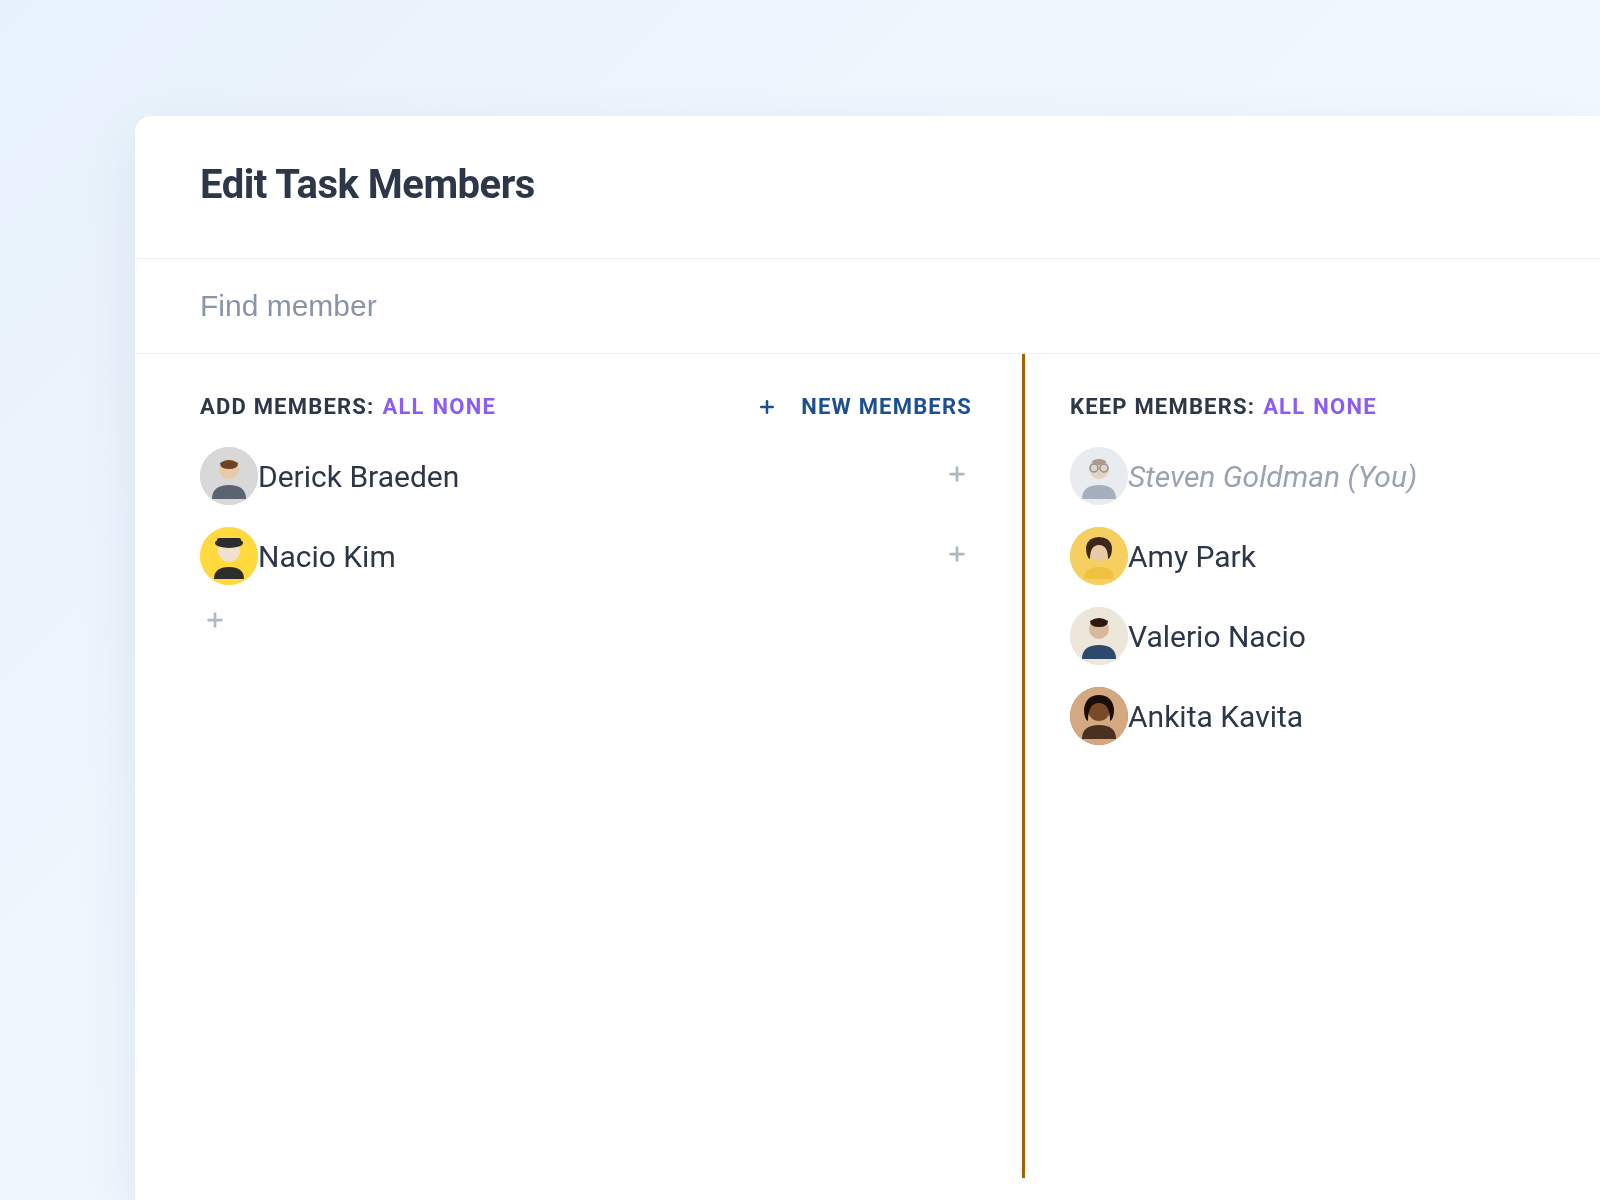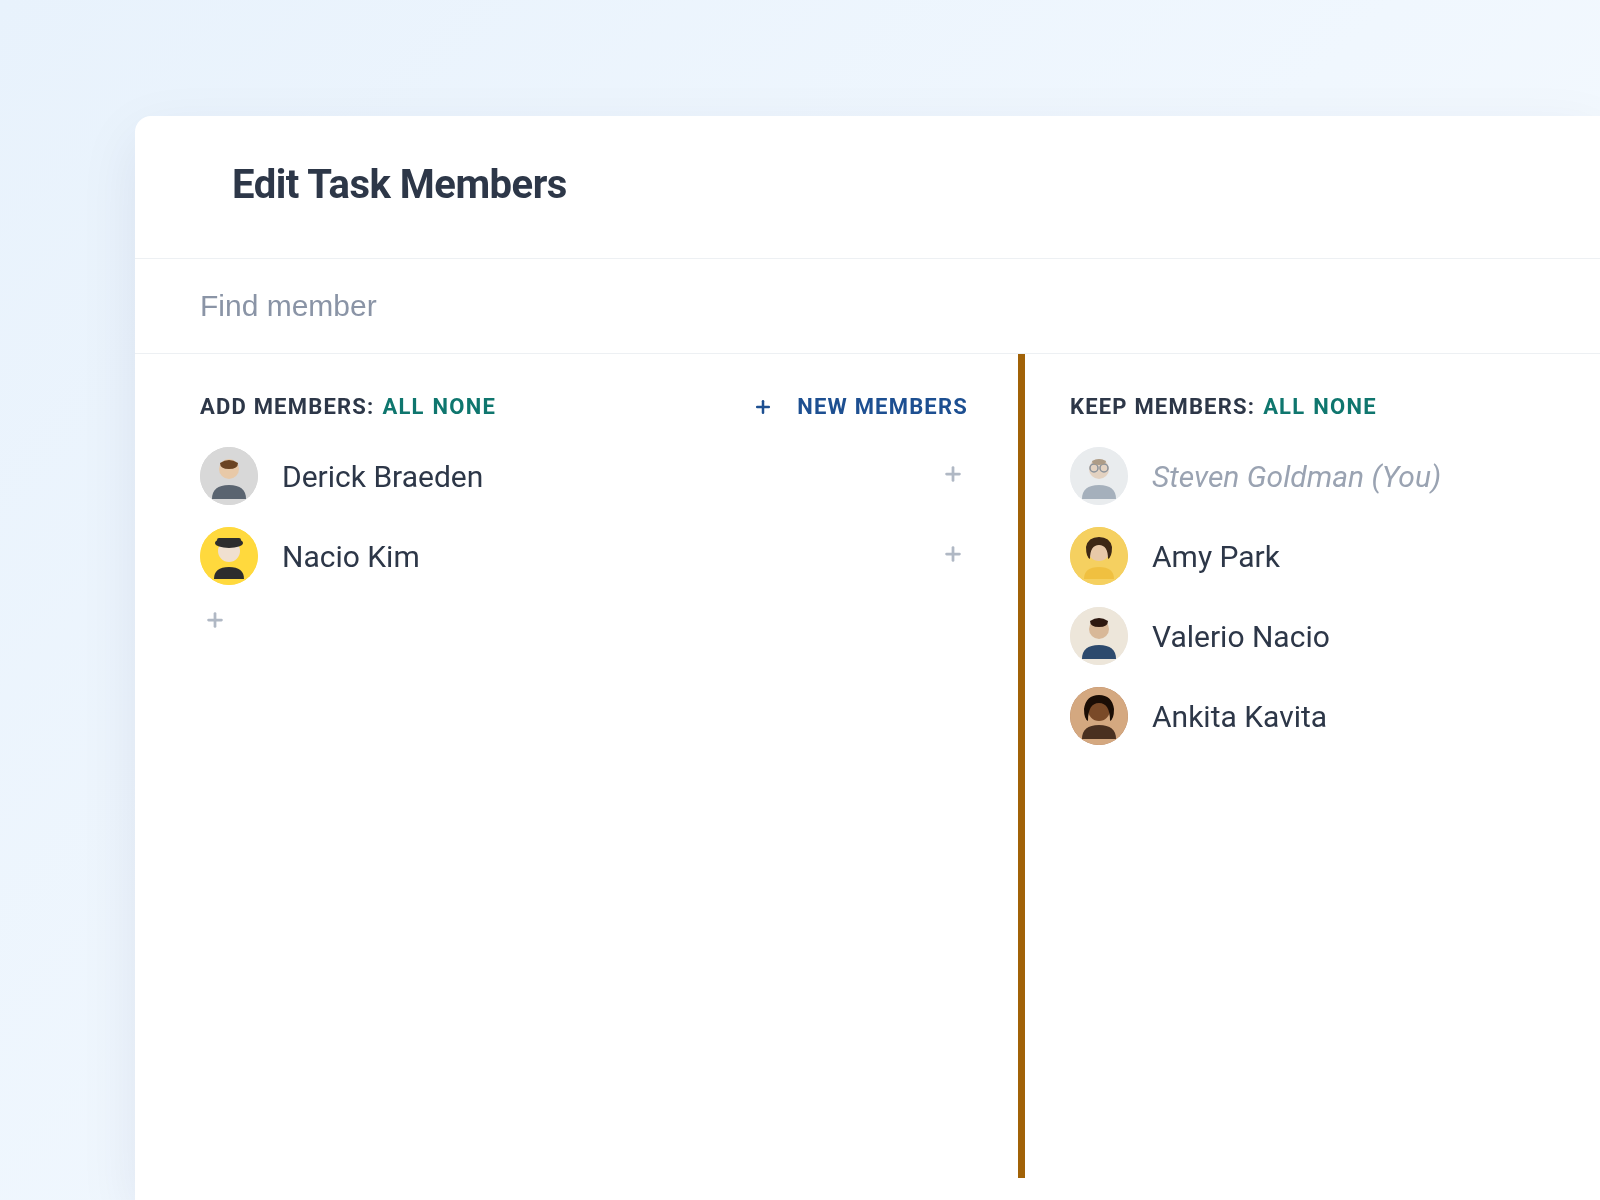--- a/index.html
+++ b/index.html
@@ -21,21 +21,20 @@
       top: 116px;
       right: 0;
       bottom: 0;
       background: #ffffff;
       border-radius: 16px 0 0 0;
       box-shadow: 0 20px 60px rgba(0, 30, 80, 0.08);
       overflow: hidden;
     }
     .modal-header {
       padding: 45px 65px 50px 65px;
-      margin-left: 32px;
     }
     .modal-title {
       font-size: 40px;
       font-weight: 700;
       color: #2d3748;
       letter-spacing: -0.5px;
     }
     .search-section {
       border-top: 1px solid #edf0f3;
       border-bottom: 1px solid #edf0f3;
@@ -52,21 +51,21 @@
     }
     .search-input::placeholder {
       color: #8a94a6;
     }
     .columns {
       display: flex;
       height: calc(100% - 260px);
     }
     .column-left {
       flex: 0 0 890px;
-      border-right: 7px solid #a16207;
+      border-right: 3px solid #a16207;
       padding: 40px 50px 40px 65px;
     }
     .column-right {
       flex: 1;
       padding: 40px 0 40px 45px;
     }
     .section-header {
       display: flex;
       align-items: center;
       justify-content: space-between;
@@ -78,21 +77,21 @@
       gap: 8px;
       font-size: 22px;
       font-weight: 700;
       letter-spacing: 1.2px;
       text-transform: uppercase;
     }
     .section-label {
       color: #2d3748;
     }
     .toggle-link {
-      color: #0f766e;
+      color: #8b5cf6;
       cursor: pointer;
     }
     .new-members-btn {
       display: flex;
       align-items: center;
       gap: 24px;
       color: #1d4f91;
       font-size: 22px;
       font-weight: 700;
       letter-spacing: 1.2px;
@@ -114,21 +113,20 @@
       gap: 22px;
     }
     .member-row {
       display: flex;
       align-items: center;
       justify-content: space-between;
     }
     .member-info {
       display: flex;
       align-items: center;
-      gap: 24px;
       text-align: center;
     }
     .avatar {
       width: 58px;
       height: 58px;
       border-radius: 50%;
       flex-shrink: 0;
       display: flex;
       align-items: center;
       justify-content: center;

